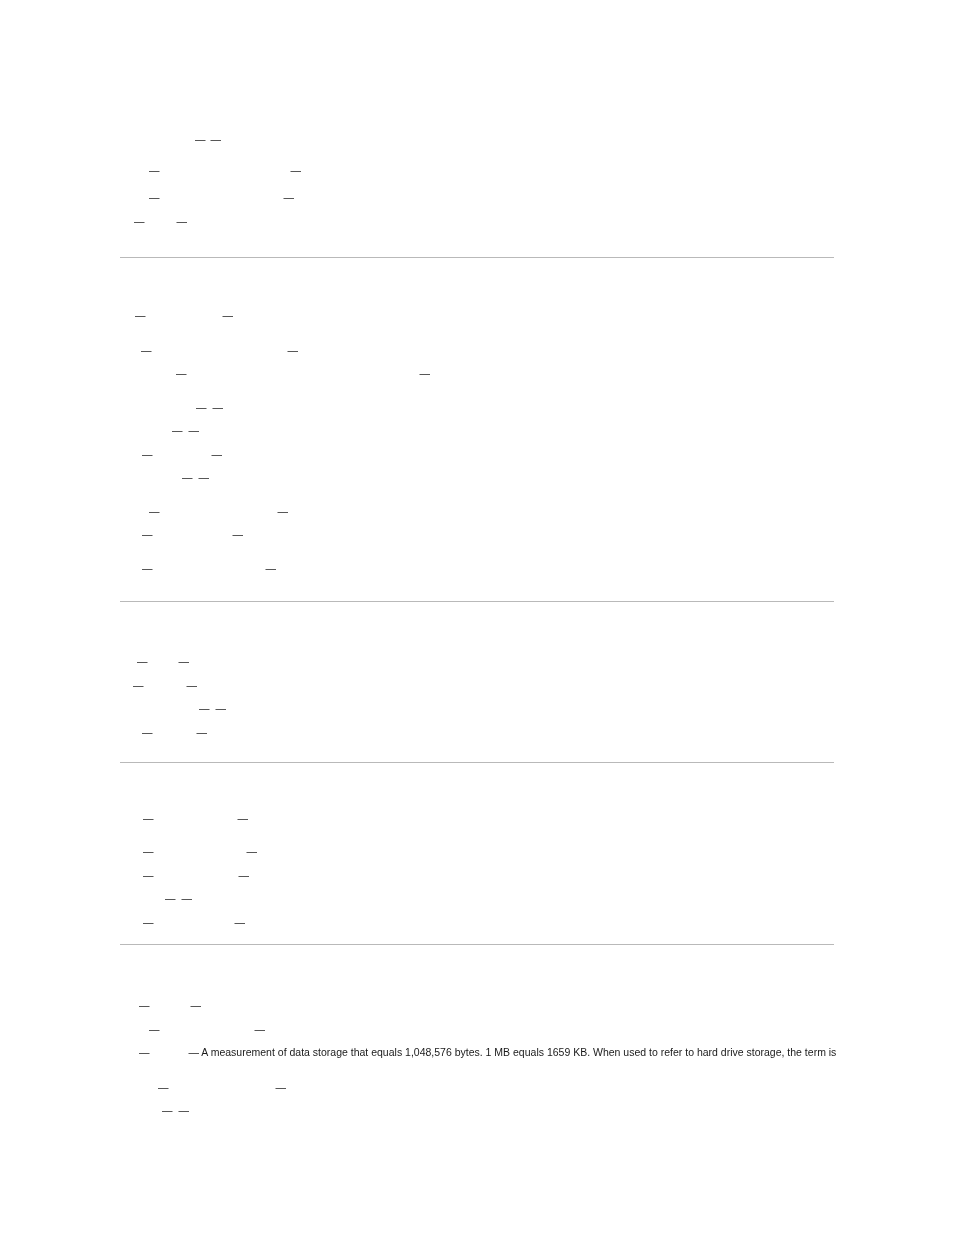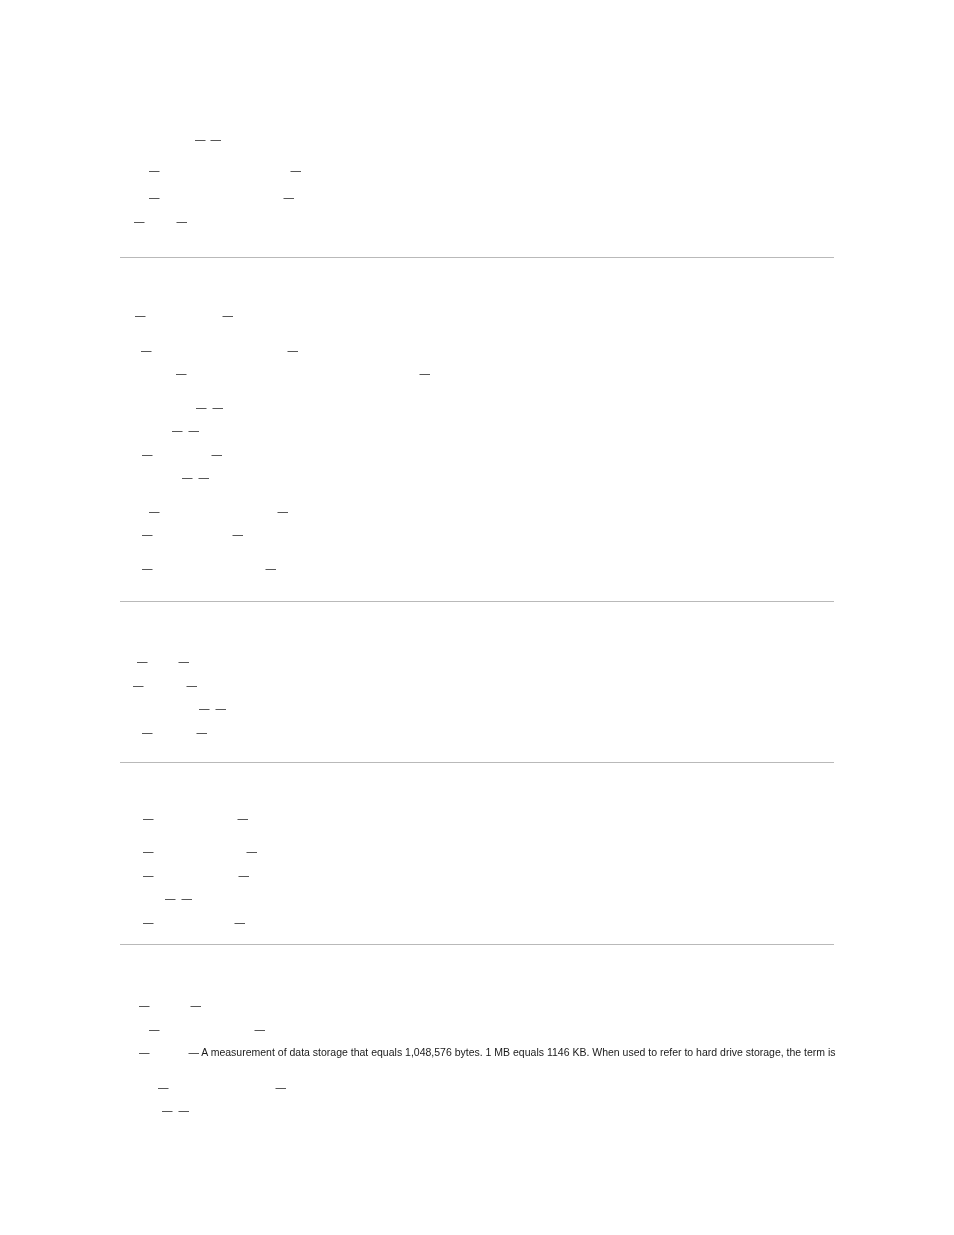--- a/index.html
+++ b/index.html
@@ -81,17 +81,17 @@
       <div class="entry faint" style="left: 133px; top: 679px;"><span class="dash">—</span><span class="dash" style="margin-left: 43px;">—</span></div>
       <div class="entry faint" style="left: 199px; top: 702px;"><span class="dash">—</span><span class="dash" style="margin-left: 6px;">—</span></div>
       <div class="entry faint" style="left: 142px; top: 726px;"><span class="dash">—</span><span class="dash" style="margin-left: 44px;">—</span></div>
       <div class="entry faint" style="left: 143px; top: 812px;"><span class="dash">—</span><span class="dash" style="margin-left: 84px;">—</span></div>
       <div class="entry faint" style="left: 143px; top: 845px;"><span class="dash">—</span><span class="dash" style="margin-left: 93px;">—</span></div>
       <div class="entry faint" style="left: 143px; top: 869px;"><span class="dash">—</span><span class="dash" style="margin-left: 85px;">—</span></div>
       <div class="entry faint" style="left: 165px; top: 892px;"><span class="dash">—</span><span class="dash" style="margin-left: 6px;">—</span></div>
       <div class="entry faint" style="left: 143px; top: 916px;"><span class="dash">—</span><span class="dash" style="margin-left: 81px;">—</span></div>
       <div class="entry faint" style="left: 139px; top: 999px;"><span class="dash">—</span><span class="dash" style="margin-left: 41px;">—</span></div>
       <div class="entry faint" style="left: 149px; top: 1023px;"><span class="dash">—</span><span class="dash" style="margin-left: 95px;">—</span></div>
-      <div class="entry" style="left: 139px; top: 1046px;"><span class="dash">—</span><span class="def" style="margin-left: 39px;">— A measurement of data storage that equals 1,048,576 bytes. 1 MB equals 1146 KB. When used to refer to hard drive storage, the term is</span></div>
+      <div class="entry" style="left: 139px; top: 1046px;"><span class="dash">—</span><span class="def" style="margin-left: 39px;">— A measurement of data storage that equals 1,048,576 bytes. 1 MB equals 1659 KB. When used to refer to hard drive storage, the term is</span></div>
       <div class="entry faint" style="left: 158px; top: 1081px;"><span class="dash">—</span><span class="dash" style="margin-left: 107px;">—</span></div>
       <div class="entry faint" style="left: 162px; top: 1104px;"><span class="dash">—</span><span class="dash" style="margin-left: 6px;">—</span></div>
     </div>
 </div>
 
 </body></html>

